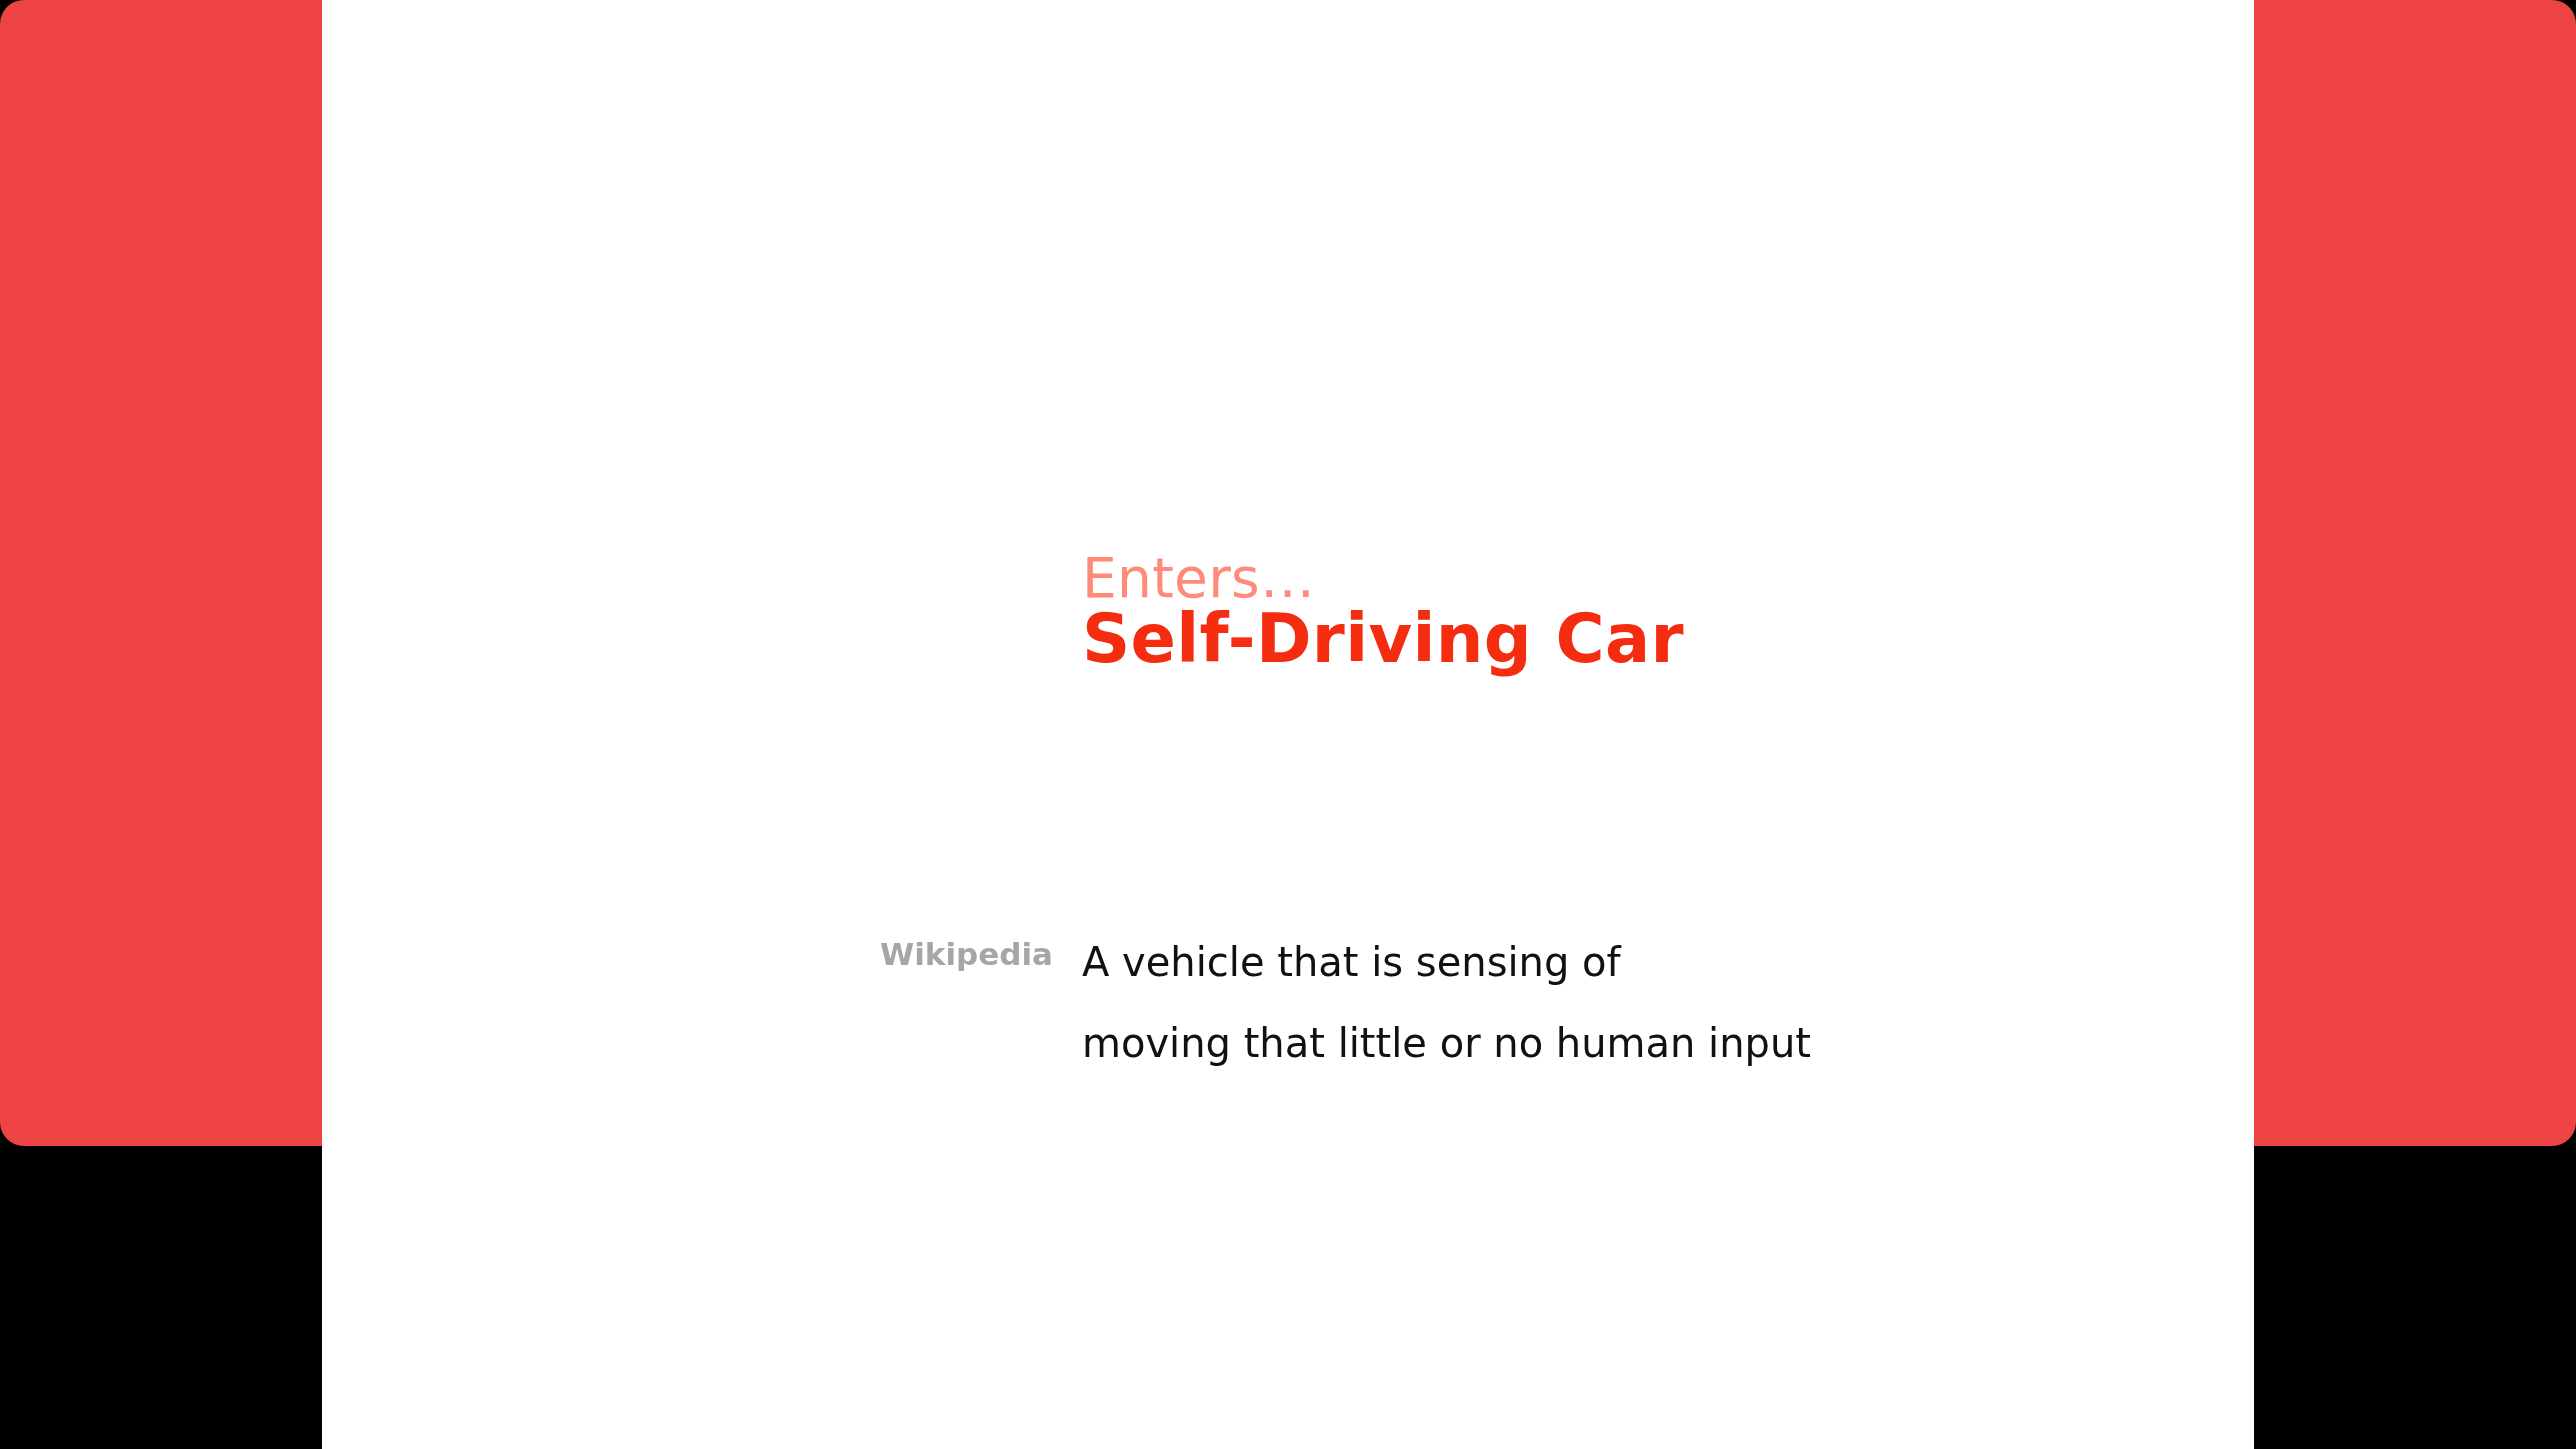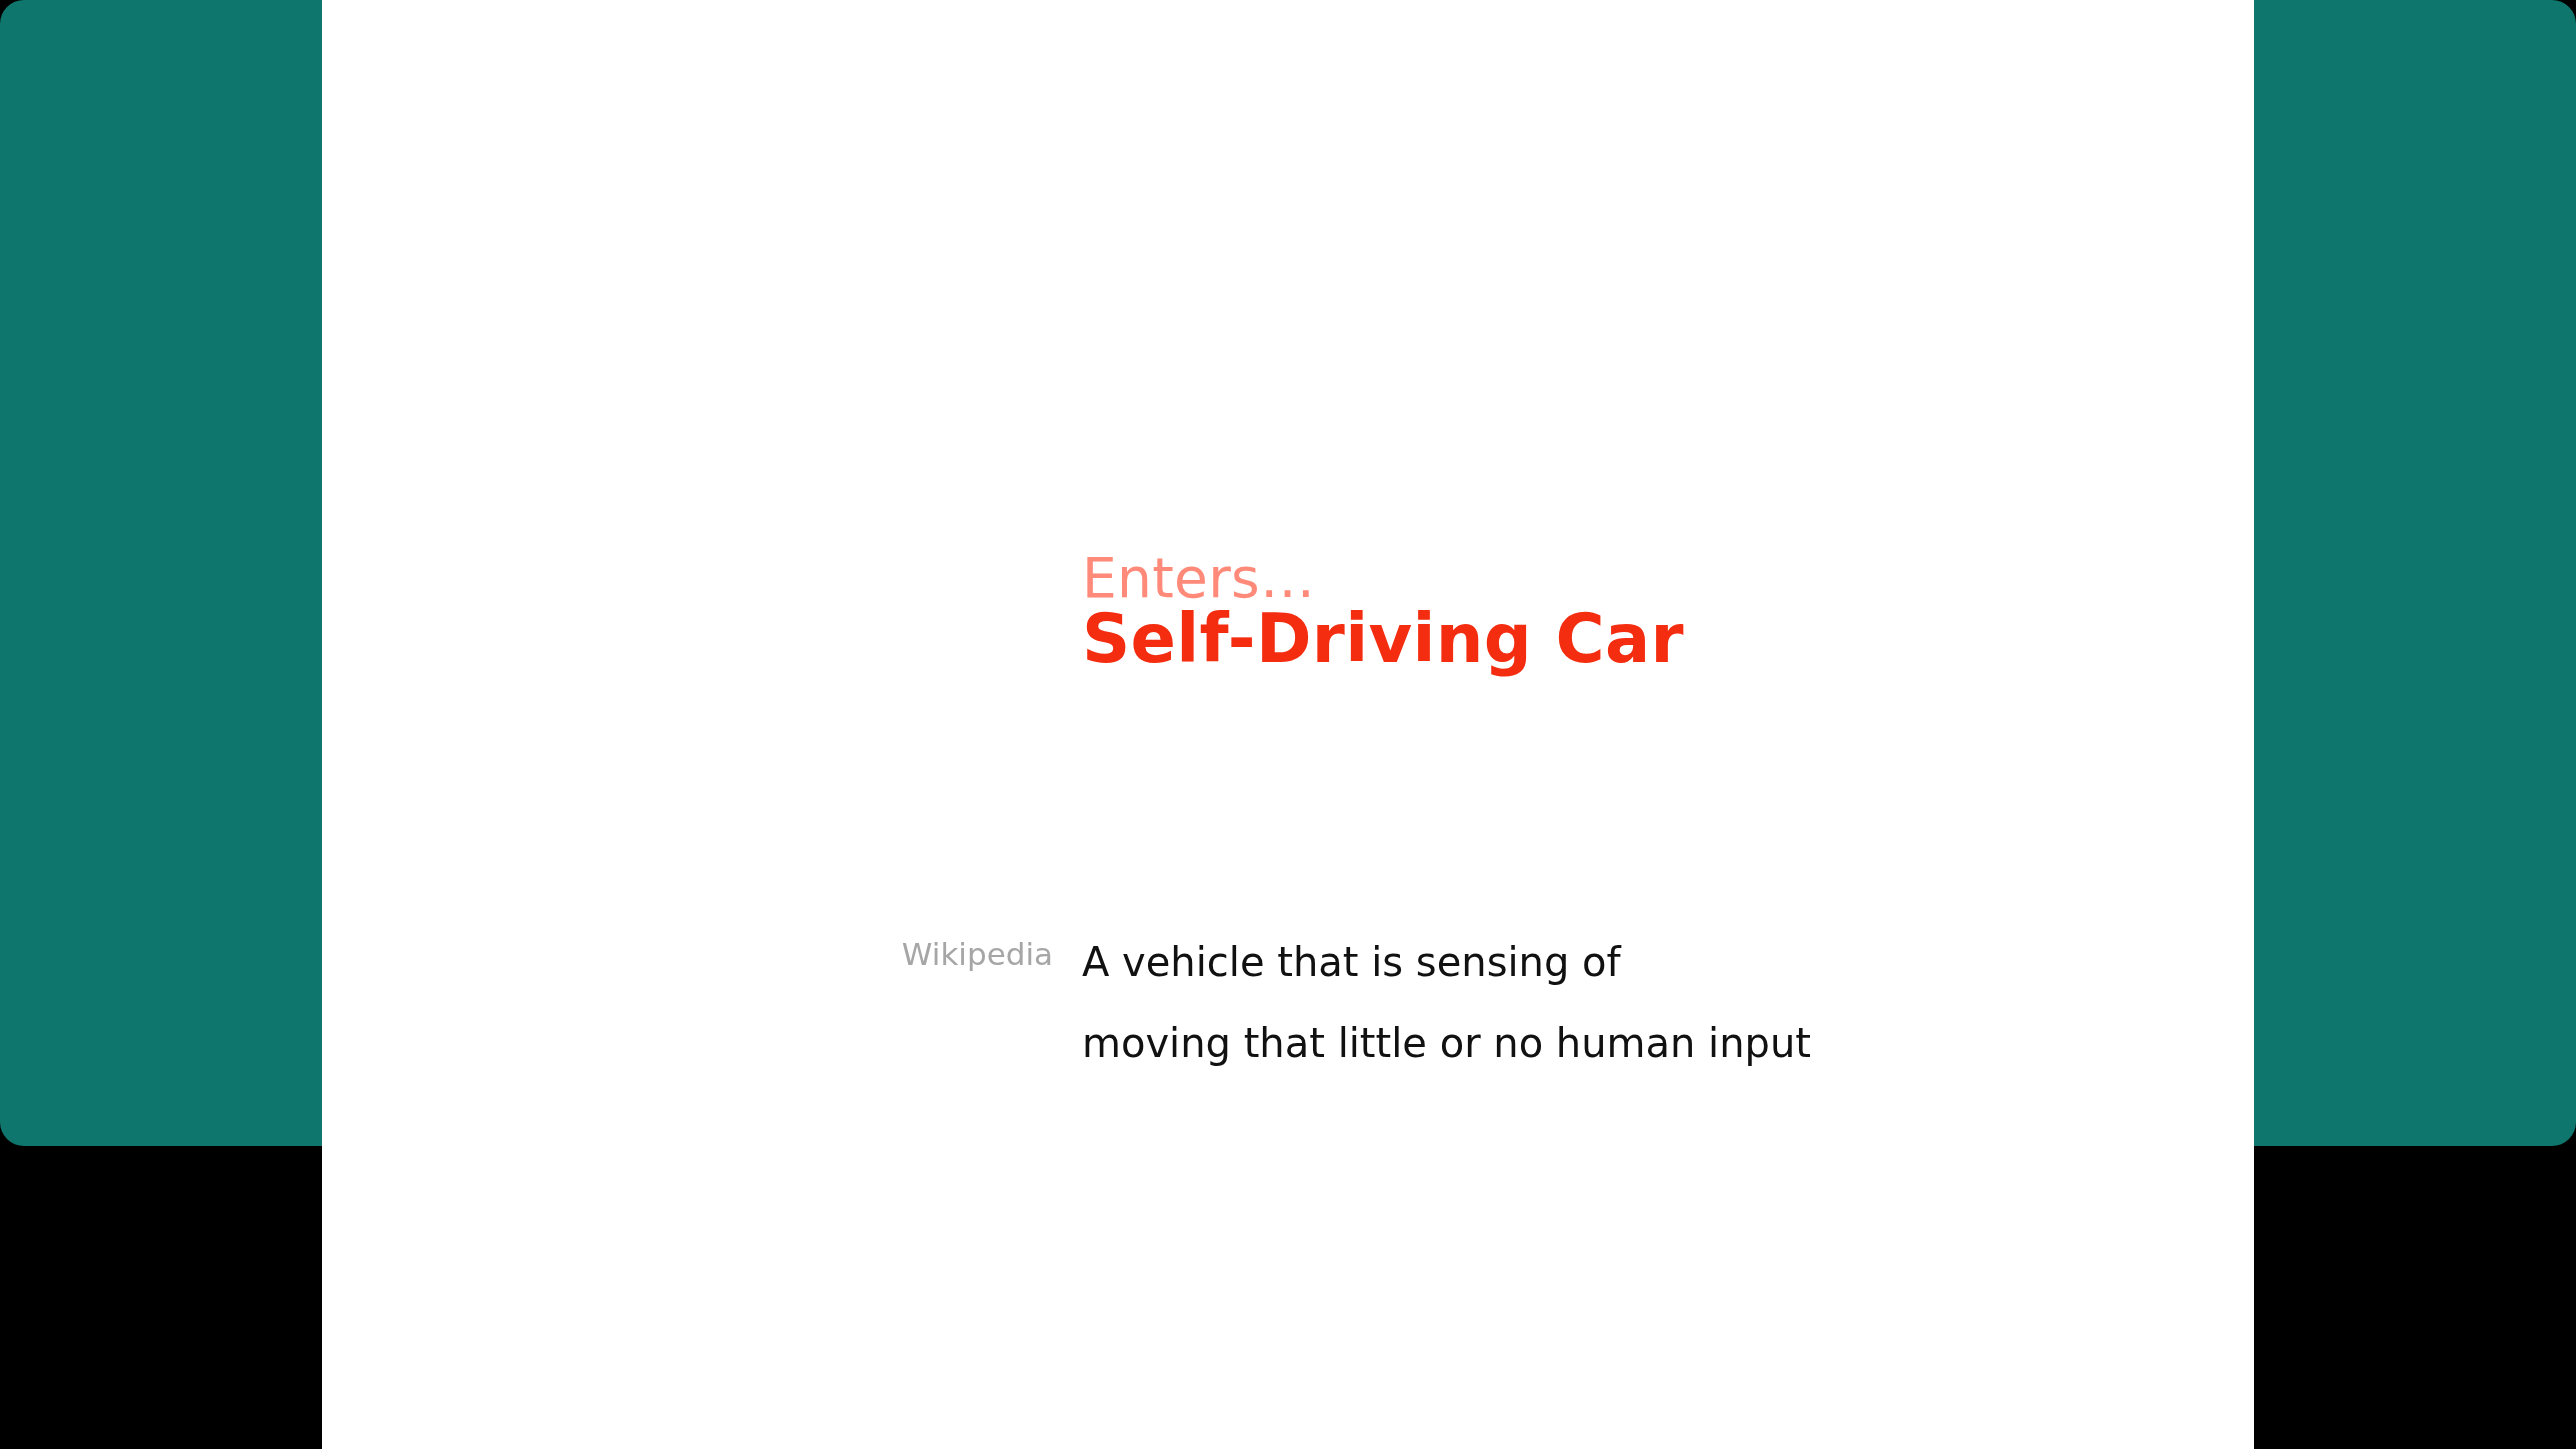--- a/index.html
+++ b/index.html
@@ -10,21 +10,21 @@
     height: 1449px;
     overflow: hidden;
   }
   body {
     font-family: "DejaVu Sans", sans-serif;
   }
   .stage {
     position: relative;
     width: 2576px;
     height: 1146px;
-    background: #0f766e;
+    background: #ef4444;
     border-radius: 24px;
   }
   .slide {
     position: absolute;
     left: 322px;
     top: 0px;
     width: 1932px;
     height: 1449px;
     background: #ffffff;
   }
@@ -65,21 +65,21 @@
   }
   .source-label {
     position: absolute;
     left: 518px;
     top: 937px;
     width: 213px;
     text-align: right;
     font-size: 31px;
     line-height: 1.1;
     color: #a6a6a6;
-    font-weight: 400;
+    font-weight: 700;
     white-space: nowrap;
   }
 </style>
 </head>
 <body>
 
 <div class="stage">
   <div class="slide">
 
     <div class="content-block">

